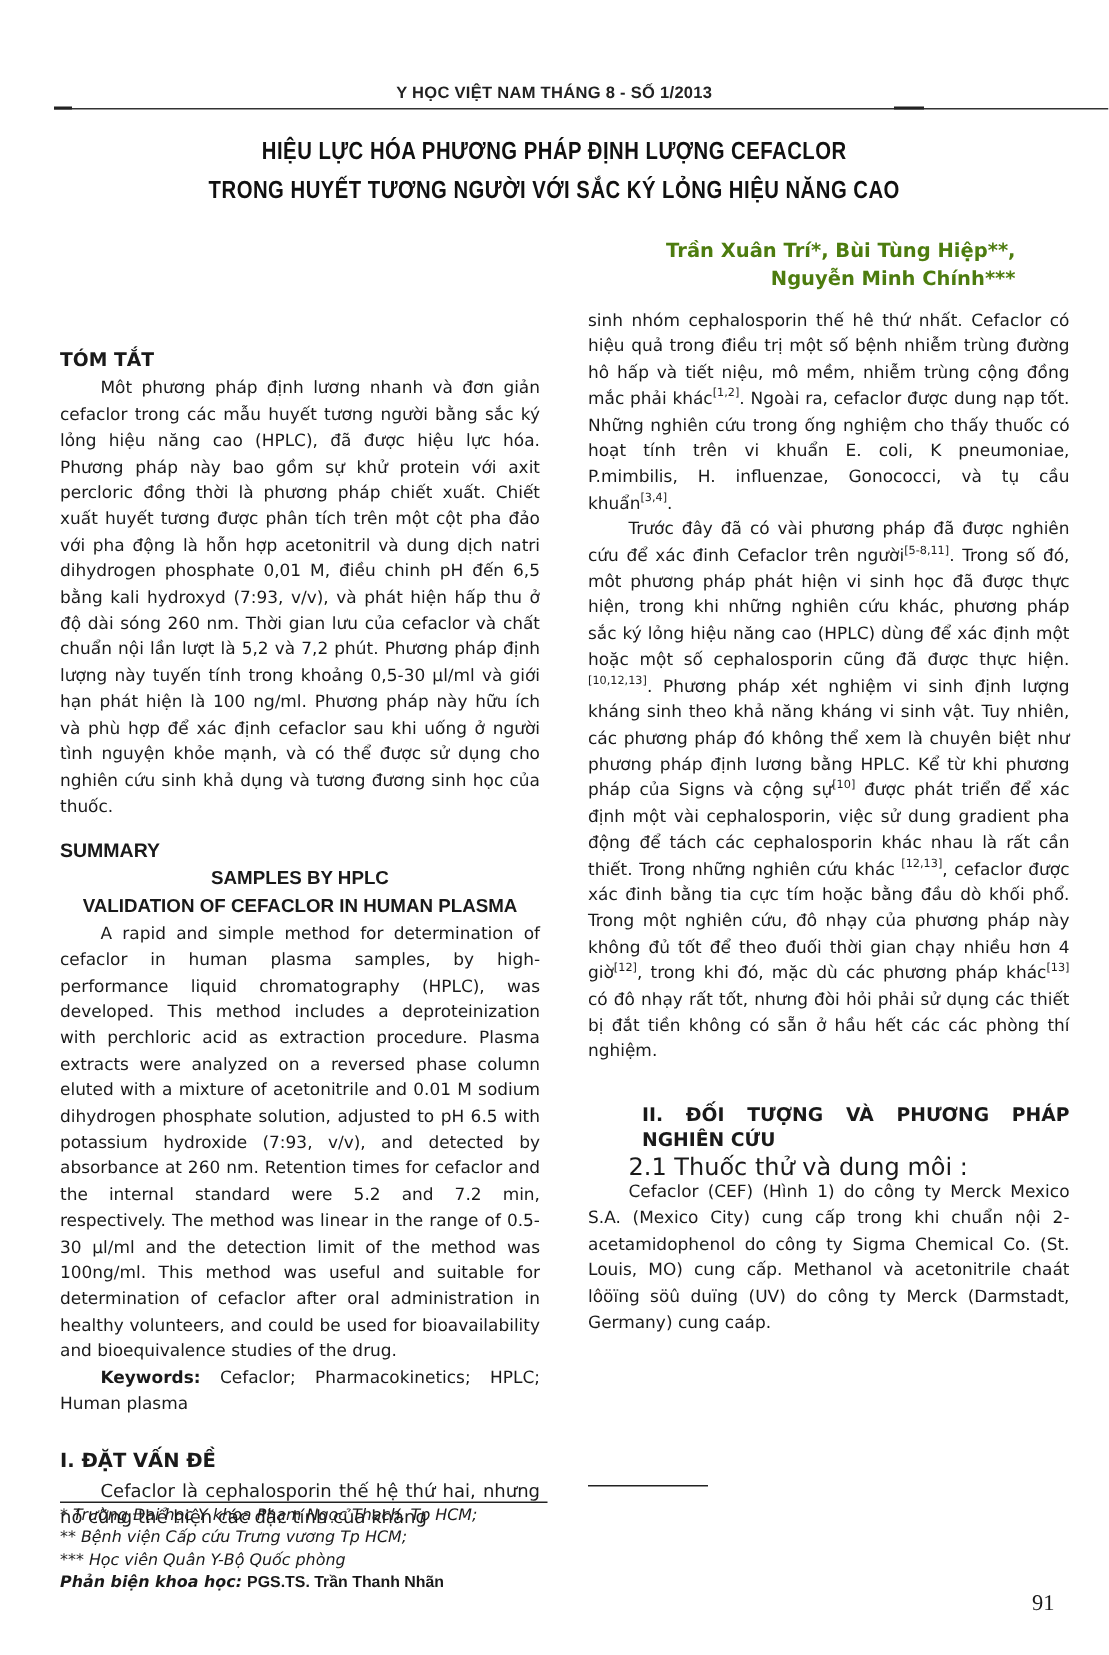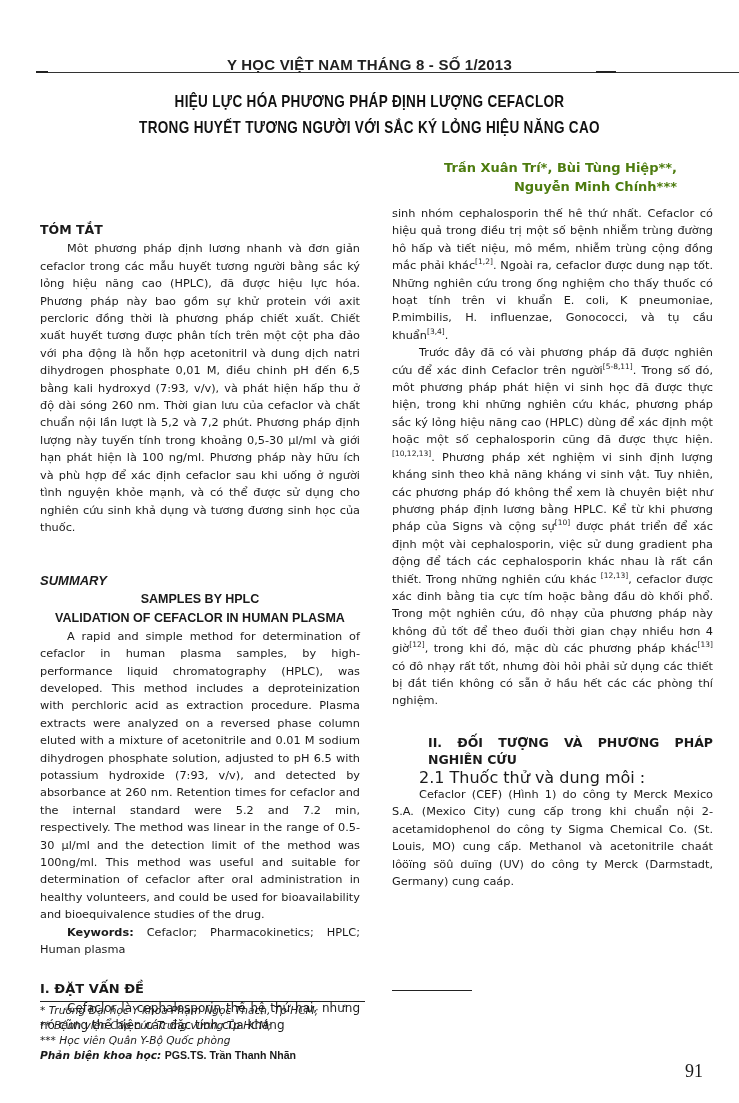--- a/index.html
+++ b/index.html
@@ -1,44 +1,44 @@
 <!DOCTYPE html>
 <html><head>
 <meta charset="utf-8">
 <style>
   html, body { margin: 0; padding: 0; background: #ffffff; }
   body { width: 739px; height: 1103px; position: relative; overflow: hidden;
          font-family: "DejaVu Sans", sans-serif; color: #1a1a1a; }
   .header { position: absolute; top: 56px; left: 0; width: 739px; text-align: center;
-            font-family: "Liberation Sans", sans-serif; font-weight: bold; font-size: 15px;
+            font-family: "Liberation Sans", sans-serif; font-weight: bold; font-size: 11px;
             letter-spacing: 0.2px; color: #222; }
   .header-rule { position: absolute; top: 72px; left: 36px; width: 703px; height: 1px; background: #333; }
   .header-rule .thick { position: absolute; top: -1px; height: 2px; background: #222; }
   .title { position: absolute; top: 88px; left: 0; width: 739px; text-align: center;
            font-family: "Liberation Sans", sans-serif; font-weight: bold; font-size: 16.5px;
            line-height: 26px; transform: scaleX(0.82); transform-origin: center top; letter-spacing: 0.4px; color: #111; }
   .authors { position: absolute; top: 158px; right: 62px; text-align: right;
              font-family: "DejaVu Sans", sans-serif; font-weight: bold; font-size: 13px; line-height: 19px; color: #4d7c0f; }
   .col { position: absolute; font-size: 11.3px; line-height: 17.4px; text-align: justify; }
   .col-left { left: 40px; top: 217px; width: 320px; }
   .col-right { left: 392px; top: 205px; width: 321px; }
   .col p { margin: 0; }
   .indent { text-indent: 27px; }
-  .sec-head { font-weight: bold; font-size: 12.5px; margin: 4px 0 2px 0; }
+  .sec-head { font-weight: bold; font-size: 12.5px; margin: 14px 0 2px 0; }
   .sum-title { font-family: "Liberation Sans", sans-serif; font-weight: bold; font-size: 12.5px; text-align: center; line-height: 19px; }
-  .sum-head { font-family: "Liberation Sans", sans-serif; font-weight: bold; font-size: 13px; margin-top: 36px; font-style: italic; }
+  .sum-head { font-family: "Liberation Sans", sans-serif; font-weight: bold; font-size: 13px; margin-top: 12px; }
   sup { font-size: 7.5px; line-height: 0; vertical-align: 5px; }
   .kw-label { font-weight: bold; }
   .footnote-rule { position: absolute; top: 1001px; left: 40px; width: 325px; height: 1px; background: #222; }
   .footnotes { position: absolute; top: 1003px; left: 40px; width: 330px; font-size: 10.6px; line-height: 15px; }
   .footnotes .fn { font-style: italic; }
   .footnotes .rev-label { font-style: italic; font-weight: bold; text-align: center; }
   .footnotes .rev-name { font-family: "Liberation Sans", sans-serif; font-weight: bold; }
   .right-rule { position: absolute; top: 990px; left: 392px; width: 80px; height: 1px; background: #222; }
-  .page-num { position: absolute; top: 1061px; right: 36px; font-family: "Liberation Serif", serif; font-size: 18px; }
+  .page-num { position: absolute; top: 1061px; right: 36px; font-family: "Liberation Serif", serif; font-size: 15px; }
   .sec2-head { font-weight: bold; font-size: 12.5px; margin-top: 24px; margin-left: 36px; }
   .sub-head { font-weight: normal; font-size: 16px; }
 </style>
 </head>
 <body>
 
 <div class="header">Y HỌC VIỆT NAM THÁNG 8 - SỐ 1/2013</div>
 <div class="header-rule">
   <span class="thick" style="left:0;width:12px;"></span>
   <span class="thick" style="left:560px;width:20px;"></span>

